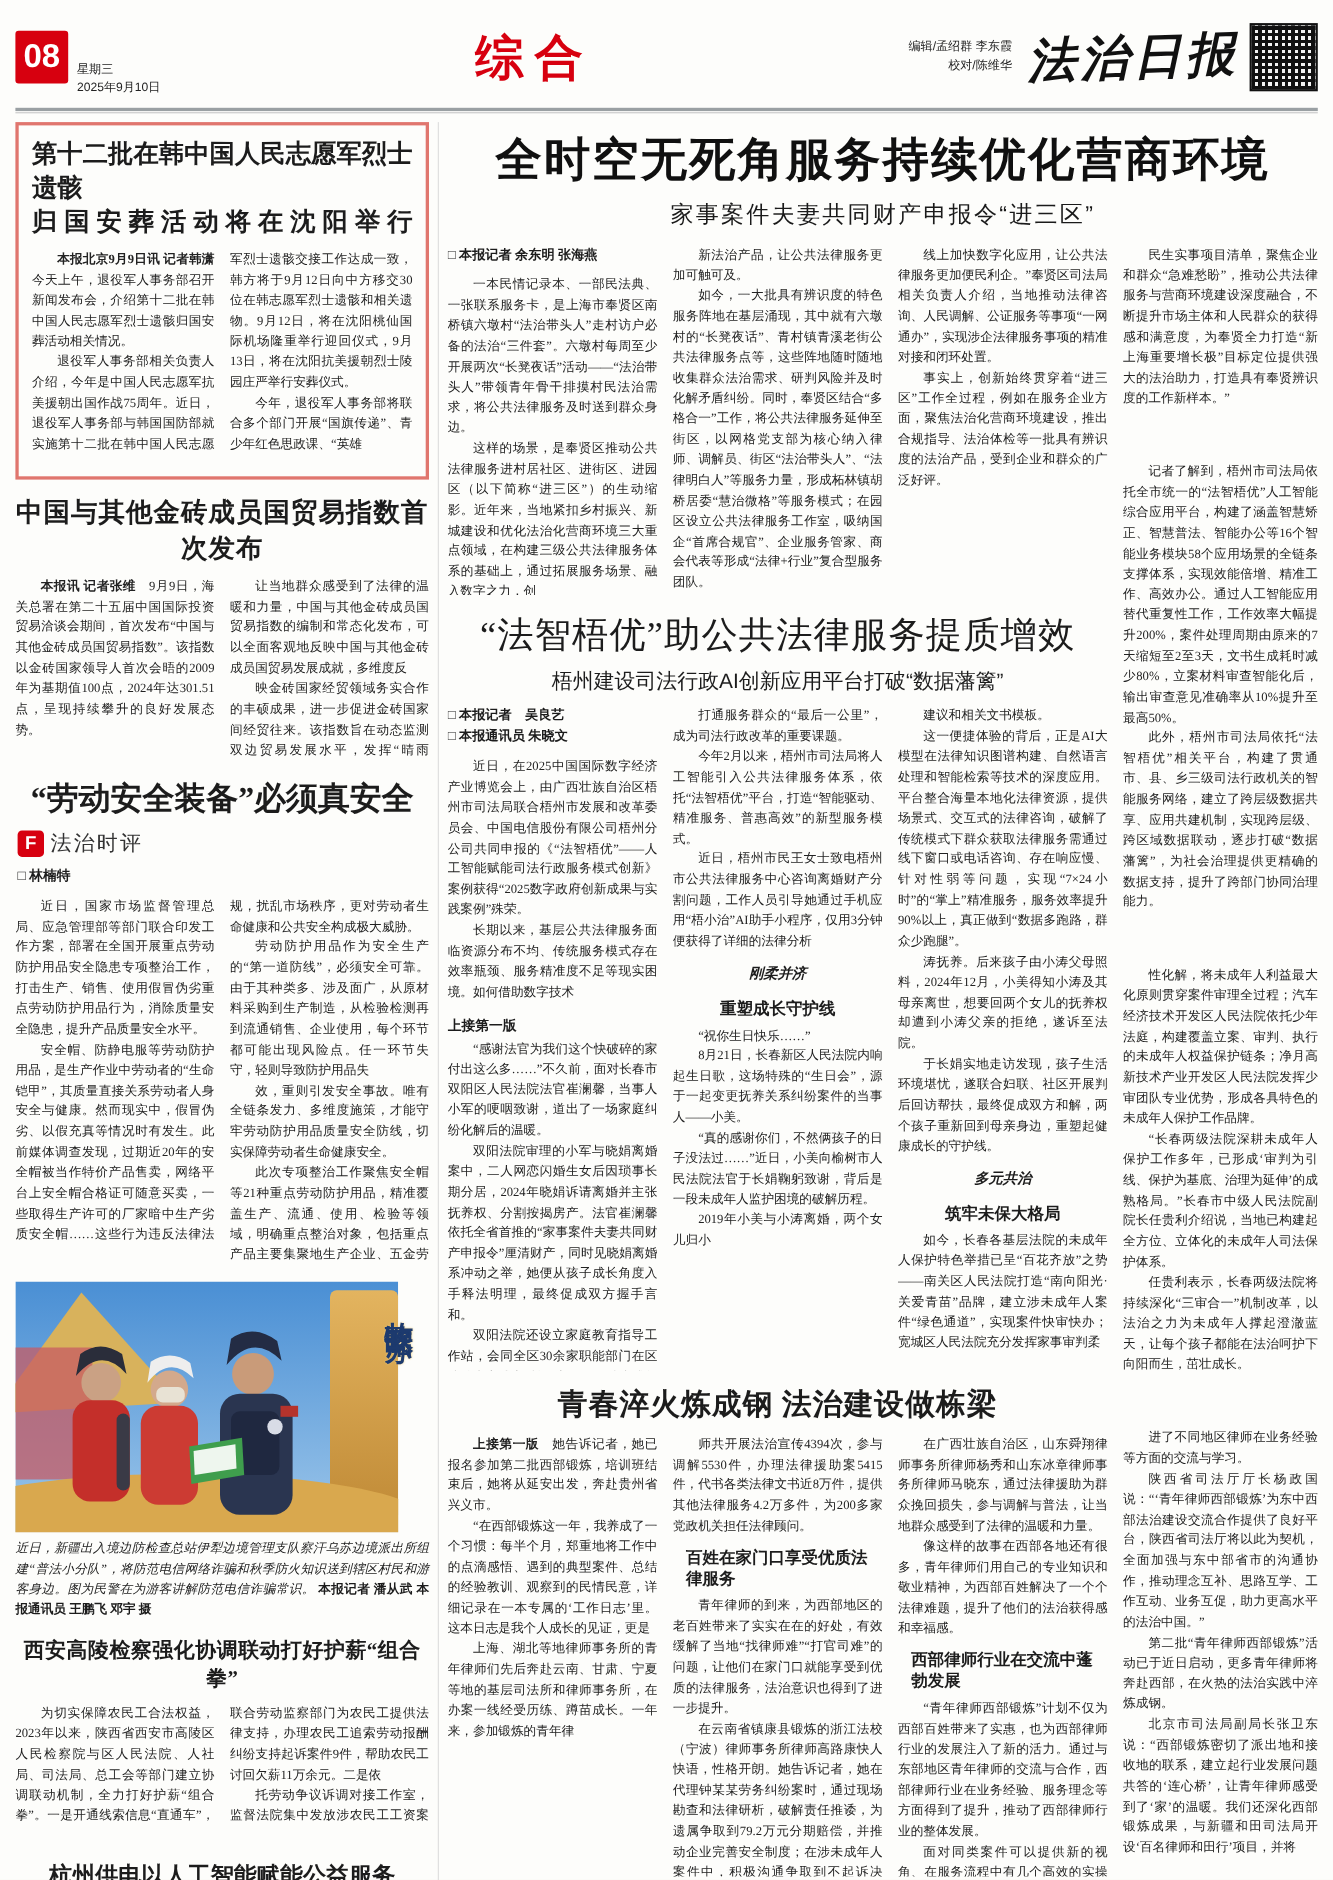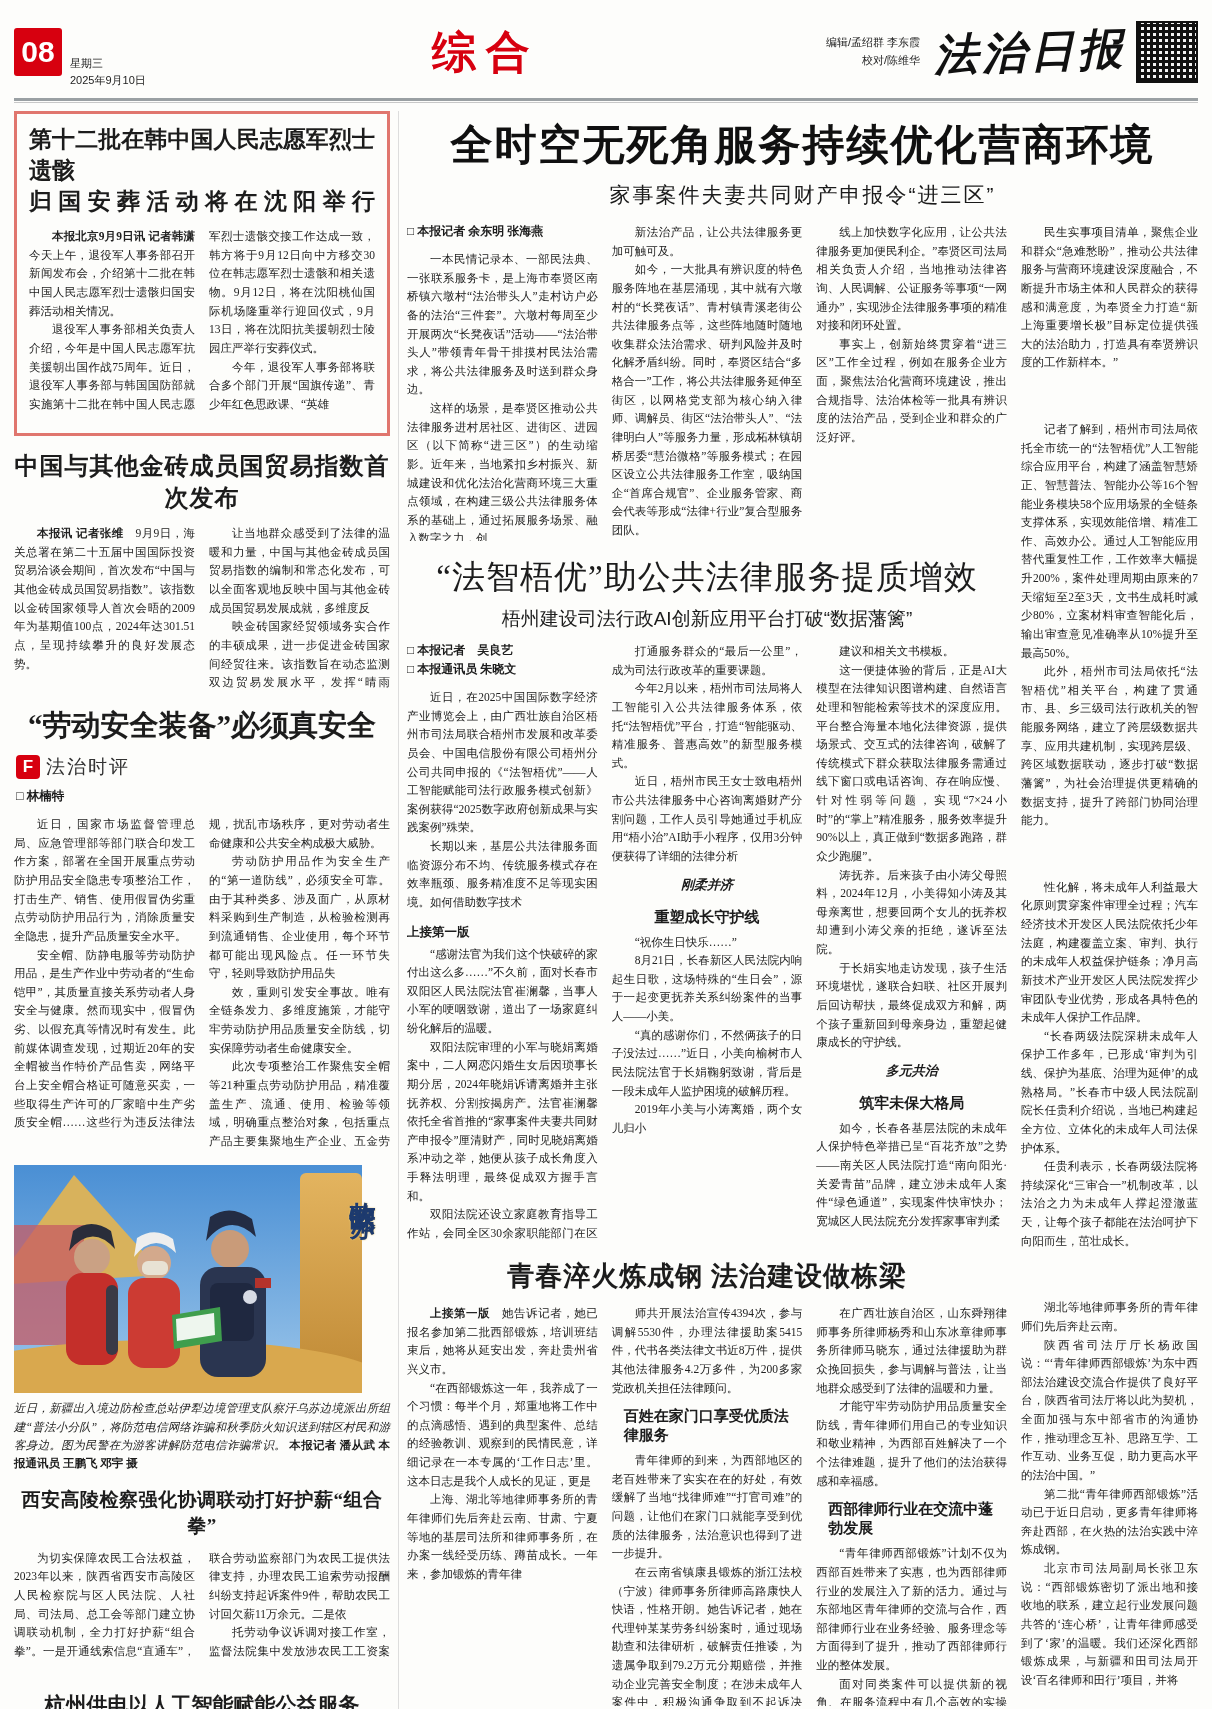--- a/index.html
+++ b/index.html
@@ -323,21 +323,21 @@
                 </div>
               <div class="sub-one">百姓在家门口享受优质法律服务</div>
               <div class="para-list">
                   <p>青年律师的到来，为西部地区的老百姓带来了实实在在的好处，有效缓解了当地“找律师难”“打官司难”的问题，让他们在家门口就能享受到优质的法律服务，法治意识也得到了进一步提升。</p>
                   <p>在云南省镇康县锻炼的浙江法校（宁波）律师事务所律师高路康快人快语，性格开朗。她告诉记者，她在代理钟某某劳务纠纷案时，通过现场勘查和法律研析，破解责任推诿，为遗属争取到79.2万元分期赔偿，并推动企业完善安全制度；在涉未成年人案件中，积极沟通争取到不起诉决定，助迷途少年重回正轨。</p>
                 </div>
             </div>
             <div class="col">
               <div class="para-list">
                   <p>在广西壮族自治区，山东舜翔律师事务所律师杨秀和山东冰章律师事务所律师马晓东，通过法律援助为群众挽回损失，参与调解与普法，让当地群众感受到了法律的温暖和力量。</p>
-                  <p>才能守牢劳动防护用品质量安全防线，青年律师们用自己的专业知识和敬业精神，为西部百姓解决了一个个法律难题，提升了他们的法治获得感和幸福感。</p>
+                  <p>像这样的故事在西部各地还有很多，青年律师们用自己的专业知识和敬业精神，为西部百姓解决了一个个法律难题，提升了他们的法治获得感和幸福感。</p>
                 </div>
               <div class="sub-one">西部律师行业在交流中蓬勃发展</div>
               <div class="para-list">
                   <p>“青年律师西部锻炼”计划不仅为西部百姓带来了实惠，也为西部律师行业的发展注入了新的活力。通过与东部地区青年律师的交流与合作，西部律师行业在业务经验、服务理念等方面得到了提升，推动了西部律师行业的整体发展。</p>
                   <p>面对同类案件可以提供新的视角、在服务流程中有几个高效的实操要点可以结合西部产业特点采用、应对类似的纠纷案例可以调整策略提高效率……培训班课间，第一批</p>
                 </div>
             </div>
           </div>
 
         </div>
@@ -352,21 +352,21 @@
               <p>此外，梧州市司法局依托“法智梧优”相关平台，构建了贯通市、县、乡三级司法行政机关的智能服务网络，建立了跨层级数据共享、应用共建机制，实现跨层级、跨区域数据联动，逐步打破“数据藩篱”，为社会治理提供更精确的数据支持，提升了跨部门协同治理能力。</p>
             </div>
           <div class="gap"></div>
           <div class="para-list">
               <p>性化解，将未成年人利益最大化原则贯穿案件审理全过程；汽车经济技术开发区人民法院依托少年法庭，构建覆盖立案、审判、执行的未成年人权益保护链条；净月高新技术产业开发区人民法院发挥少审团队专业优势，形成各具特色的未成年人保护工作品牌。</p>
               <p>“长春两级法院深耕未成年人保护工作多年，已形成‘审判为引线、保护为基底、治理为延伸’的成熟格局。”长春市中级人民法院副院长任贵利介绍说，当地已构建起全方位、立体化的未成年人司法保护体系。</p>
               <p>任贵利表示，长春两级法院将持续深化“三审合一”机制改革，以法治之力为未成年人撑起澄澈蓝天，让每个孩子都能在法治呵护下向阳而生，茁壮成长。</p>
             </div>
           <div class="gap"></div>
           <div class="para-list">
-              <p>湖北等地律师事务所的青年律师们先后奔赴云南。</p>
+              <p>进了不同地区律师在业务经验等方面的交流与学习。</p>
               <p>陕西省司法厅厅长杨政国说：“‘青年律师西部锻炼’为东中西部法治建设交流合作提供了良好平台，陕西省司法厅将以此为契机，全面加强与东中部省市的沟通协作，推动理念互补、思路互学、工作互动、业务互促，助力更高水平的法治中国。”</p>
               <p>第二批“青年律师西部锻炼”活动已于近日启动，更多青年律师将奔赴西部，在火热的法治实践中淬炼成钢。</p>
               <p>北京市司法局副局长张卫东说：“西部锻炼密切了派出地和接收地的联系，建立起行业发展问题共答的‘连心桥’，让青年律师感受到了‘家’的温暖。我们还深化西部锻炼成果，与新疆和田司法局开设‘百名律师和田行’项目，并将</p>
             </div>
         </div>
 
       </div>
     </div>
   </div>
 </div>

